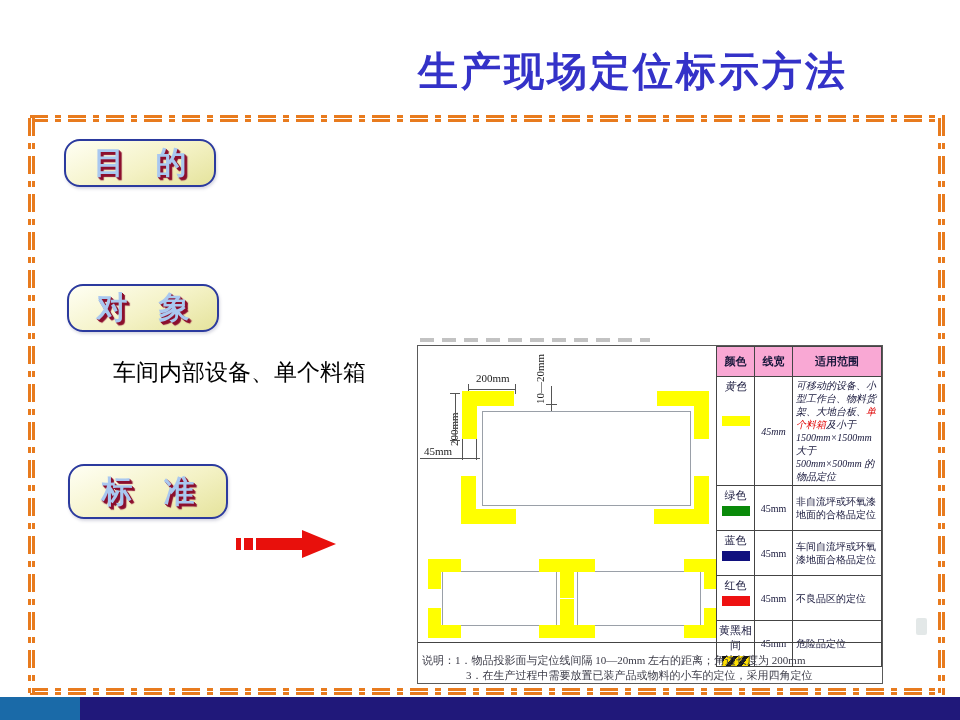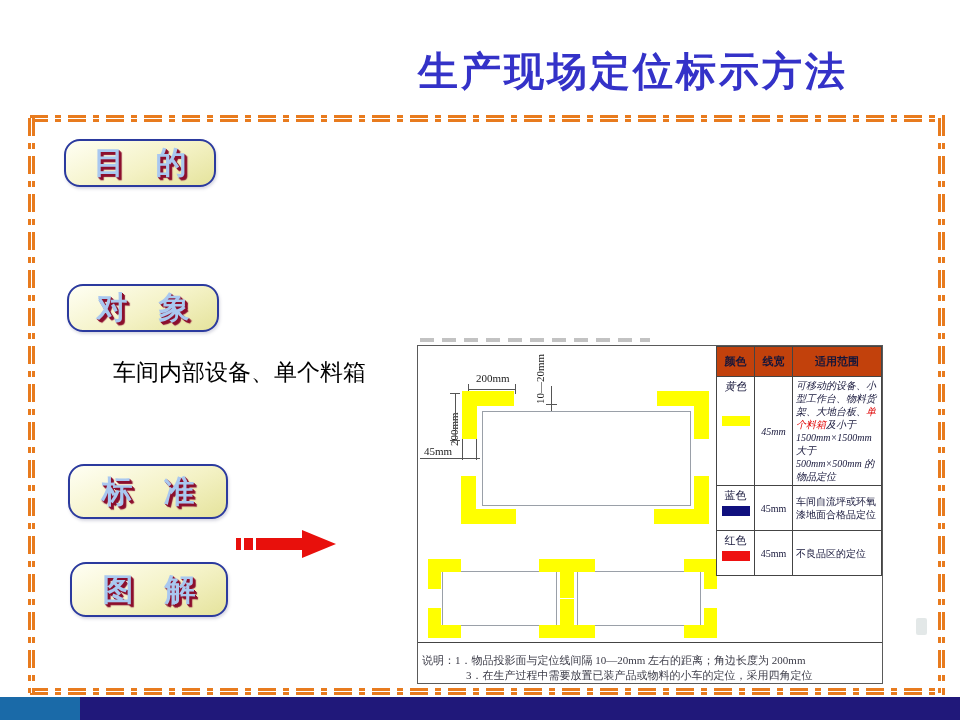--- a/index.html
+++ b/index.html
@@ -64,21 +64,21 @@
   .hline { position:absolute; height:1px; background:#555; }
   .vline { position:absolute; width:1px; background:#555; }
   .dim   { position:absolute; font-size:11px; color:#222; white-space:nowrap;
            font-family:"Liberation Serif","DejaVu Serif",serif; }
   .dim.rot { transform:rotate(-90deg); transform-origin:0 0; }
 
   
   .stdtable { position:absolute; right:0; top:0; border-collapse:collapse; table-layout:fixed; }
   .stdtable th, .stdtable td { border:1px solid #444; font-weight:normal;
            font-family:"Liberation Serif","DejaVu Serif",serif; color:#16163a; }
-  .stdtable th { background:#c2410c; font-weight:bold; font-size:11px; text-align:center; }
+  .stdtable th { background:#f9a8d4; font-weight:bold; font-size:11px; text-align:center; }
   .cname { font-size:11px; text-align:center; vertical-align:top; padding-top:2px; }
   .cname .nm { display:block; margin-bottom:3px; }
   .sw { width:28px; height:10px; margin:2px auto 0; display:block; }
   .sw.yellow { background:#FFFF00; }
   .sw.green  { background:#0a8a0a; }
   .sw.blue   { background:#10107E; }
   .sw.red    { background:#EE1111; }
   .sw.stripe { background:repeating-linear-gradient(125deg,#161616 0 4px,#FFE000 4px 9px); }
   .cwidth { font-size:10px; text-align:center; }
   .cscope { font-size:10px; line-height:1.3; padding:2px 3px; text-align:left; }
@@ -111,23 +111,20 @@
   <div class="frame v right"></div>
 
   <div class="pill object">
     <span>对　象</span>
   </div>
   <div class="pill purpose">
     <span>目　的</span>
   </div>
   <div class="pill standard">
     <span>标　准</span>
-  </div>
-  <div class="pill diagram">
-    <span>图　解</span>
   </div>
 
 
   <div class="objtext">车间内部设备、单个料箱</div>
 
   <div class="arrow-part" style="left:236px;top:538px;width:5px;height:12px;"></div>
   <div class="arrow-part" style="left:244px;top:538px;width:9px;height:12px;"></div>
   <div class="arrow-part" style="left:256px;top:538px;width:48px;height:12px;"></div>
   <div class="arrow-head"></div>
 
@@ -194,33 +191,49 @@
       <tr style="height:95px;font-style:italic;">
         <td class="cname">
               <span class="nm">黄色</span>
               <span class="sw yellow" style="margin-top:22px;"></span>
             </td>
         <td class="cwidth">45mm</td>
         <td class="cscope"><span>可移动的设备、小型工作台、物料货架、大地台板、</span><span class="red-em">单个料箱</span><span>及小于 1500mm×1500mm 大于 500mm×500mm 的物品定位</span></td>
       </tr>
       <tr style="height:45px;">
         <td class="cname">
+              <span class="nm">绿色</span>
+              <span class="sw green"></span>
+            </td>
+        <td class="cwidth">45mm</td>
+        <td class="cscope">非自流坪或环氧漆地面的合格品定位</td>
+      </tr>
+      <tr style="height:45px;">
+        <td class="cname">
               <span class="nm">蓝色</span>
               <span class="sw blue"></span>
             </td>
         <td class="cwidth">45mm</td>
         <td class="cscope">车间自流坪或环氧漆地面合格品定位</td>
       </tr>
       <tr style="height:45px;padding-left:39px;">
         <td class="cname">
               <span class="nm">红色</span>
               <span class="sw red"></span>
             </td>
         <td class="cwidth">45mm</td>
         <td class="cscope">不良品区的定位</td>
+      </tr>
+      <tr style="height:36px;">
+        <td class="cname">
+              <span class="nm">黄黑相间</span>
+              <span class="sw stripe"></span>
+            </td>
+        <td class="cwidth">45mm</td>
+        <td class="cscope">危险品定位</td>
       </tr>
     </tbody>
       </table>
 
     <div class="notes">
       <div><span>说明：</span><span>1．物品投影面与定位线间隔 10—20mm 左右的距离；角边长度为 200mm</span></div>
       <div class="ind">3．在生产过程中需要放置已装产品或物料的小车的定位，采用四角定位</div>
     </div>
   </div>
 

